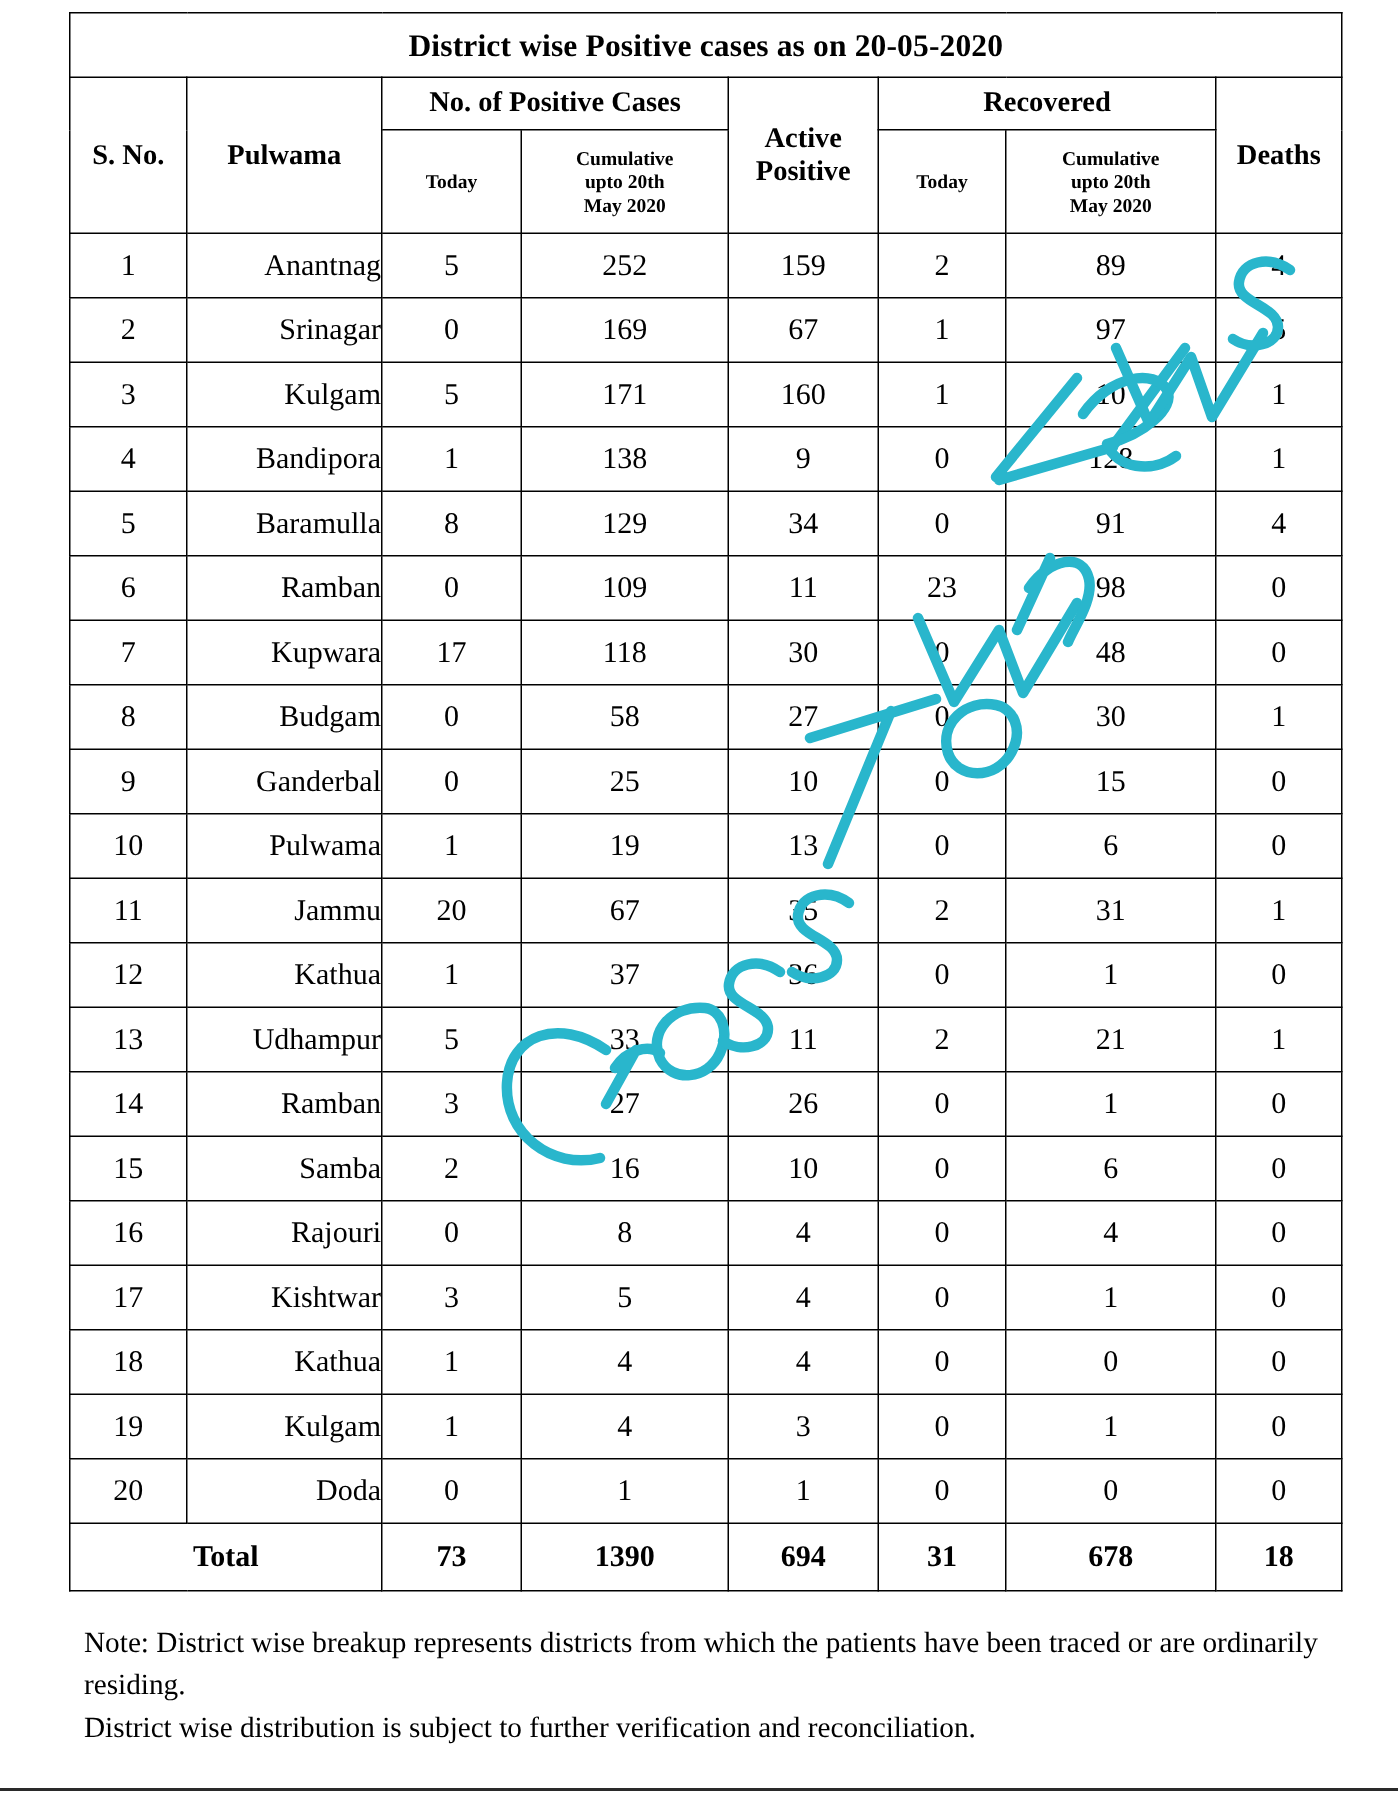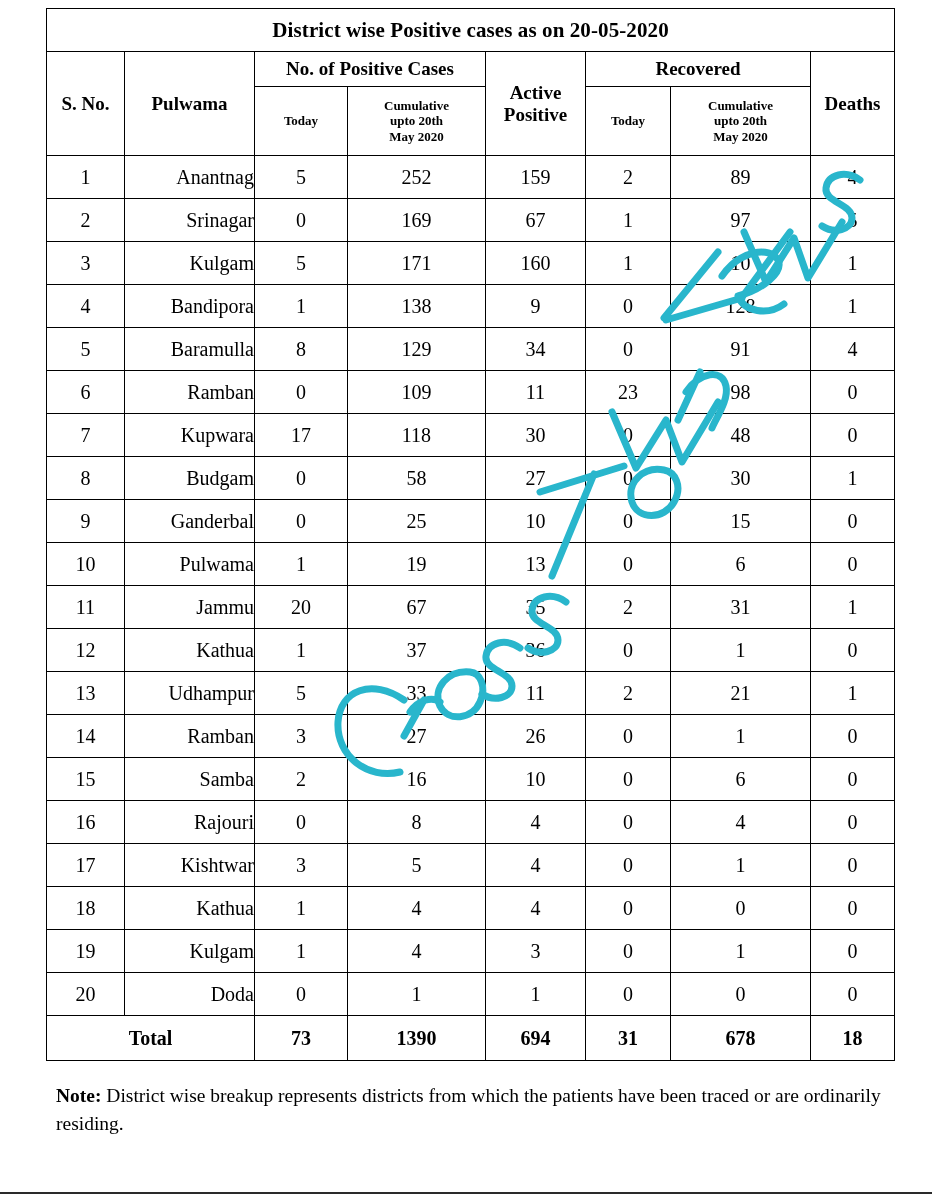--- a/index.html
+++ b/index.html
@@ -380,21 +380,22 @@
           <td>694</td>
           <td>31</td>
           <td>678</td>
           <td>18</td>
         </tr>
       </tfoot>
     </table>
   </div>
 
   <div class="note">
-    <span style="font-weight:bold;">Note:</span><span> District wise breakup represents districts from which the patients have been traced or are ordinarily residing.</span>
+    <span style="font-weight:normal;">Note:</span><span> District wise breakup represents districts from which the patients have been traced or are ordinarily residing.</span>
+    <span class="line2">District wise distribution is subject to further verification and reconciliation.</span>
   </div>
 
   <div class="bottom-rule"></div>
 
   <div class="watermark">
     <svg width="932" height="1198" viewBox="0 0 932 1198" xmlns="http://www.w3.org/2000/svg" aria-hidden="true">
       <g id="wm-group" fill="none" stroke="#29b6cc" stroke-width="7" stroke-linecap="round" stroke-linejoin="round">
 
         <path d="M 404 700 C 372 678, 340 690, 338 722 C 336 756, 368 780, 400 772"></path>
 

